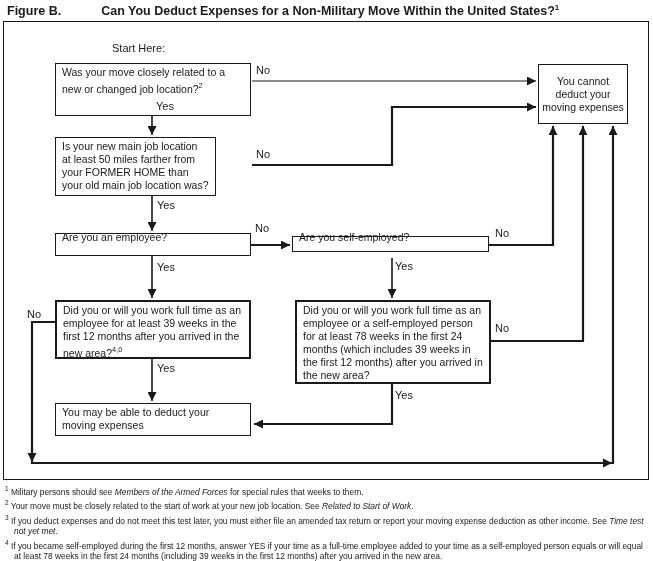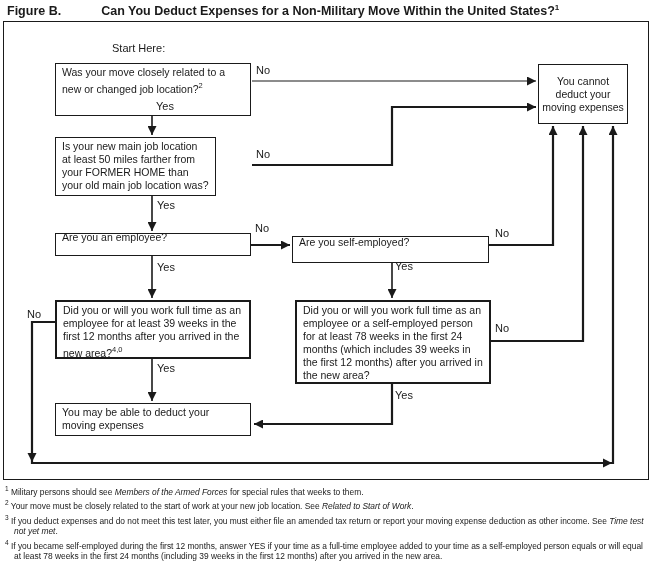--- a/index.html
+++ b/index.html
@@ -89,21 +89,21 @@
 </div>
 
 <div class="node" style="left:55px;top:131px;width:161px;height:59px;margin-top:6px;">
   <span>Is your new main job location at least 50 miles farther from your FORMER HOME than your old main job location was?</span>
 </div>
 
 <div class="node vcenter" style="left:55px;top:233px;width:196px;height:23px;">
   <span>Are you an employee?</span>
 </div>
 
-<div class="node vcenter" style="left:292px;top:236px;width:197px;height:27px;">
+<div class="node vcenter" style="left:292px;top:236px;width:197px;height:16px;">
   <span>Are you self-employed?</span>
 </div>
 
 <div class="node thick" style="left:55px;top:300px;width:196px;height:59px;">
   <span>Did you or will you work full time as an employee for at least 39 weeks in the first 12 months after you arrived in the new area?</span><sup>4,0</sup>
 </div>
 
 <div class="node thick" style="left:295px;top:300px;width:196px;height:84px;">
   <span>Did you or will you work full time as an employee or a self-employed person for at least 78 weeks in the first 24 months (which includes 39 weeks in the first 12 months) after you arrived in the new area?</span>
 </div>

